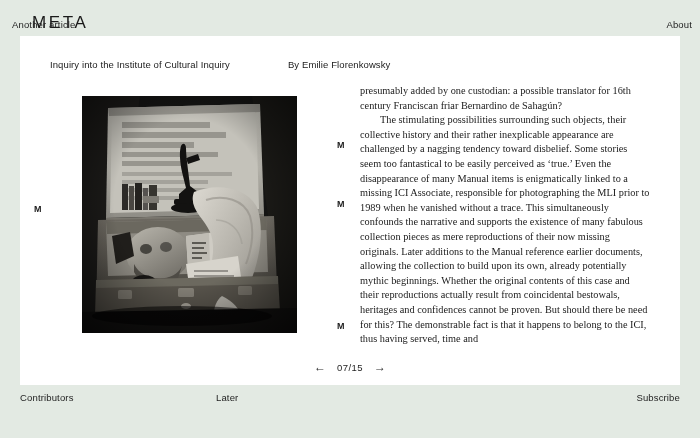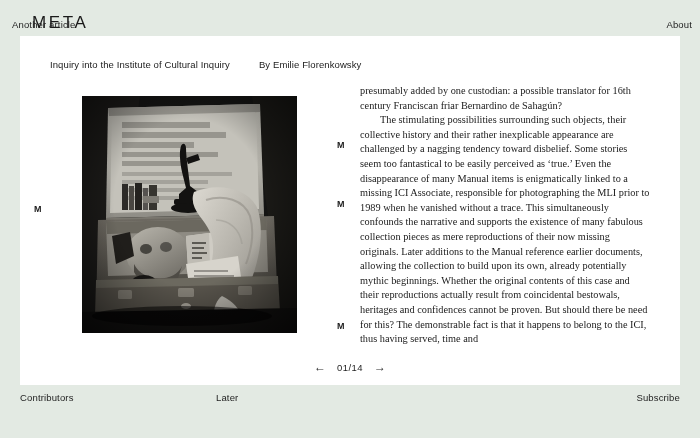--- a/index.html
+++ b/index.html
@@ -56,20 +56,21 @@
     width: 660px; height: 349px;
     background: #ffffff;
   }
 
   
   .article-head {
     position: absolute;
     left: 30px; top: 23px;
     display: flex;
     align-items: baseline;
+    gap: 29px;
   }
   .article-title {
     font-size: 9.5px;
     color: #1b1b1b;
     letter-spacing: .1px;
   }
   .article-byline {
     font-size: 9.5px;
     color: #1b1b1b;
     letter-spacing: .1px;
@@ -312,21 +313,21 @@
     <span class="side-marker m3">M</span>
   </div>
 
   <div class="textcol">
     <p>presumably added by one custodian: a possible translator for 16th century Franciscan friar Bernardino de Sahagún?</p>
     <p class="indent">The stimulating possibilities surrounding such objects, their collective history and their rather inexplicable appearance are challenged by a nagging tendency toward disbelief. Some stories seem too fantastical to be easily perceived as ‘true.’ Even the disappearance of many Manual items is enigmatically linked to a missing ICI Associate, responsible for photographing the MLI prior to 1989 when he vanished without a trace. This simultaneously confounds the narrative and supports the existence of many fabulous collection pieces as mere reproductions of their now missing originals. Later additions to the Manual reference earlier documents, allowing the collection to build upon its own, already potentially mythic beginnings. Whether the original contents of this case and their reproductions actually result from coincidental bestowals, heritages and confidences cannot be proven. But should there be need for this? The demonstrable fact is that it happens to belong to the ICI, thus having served, time and</p>
   </div>
 
   <div class="pager">
     <span class="pager-arrow">←</span>
-    <span class="pager-count">01/14</span>
+    <span class="pager-count">07/15</span>
     <span class="pager-arrow">→</span>
   </div>
 
 </div>
 
 <div class="footer">
   <span class="f1">Contributors</span>
   <span class="f2">Later</span>
   <span class="f3">Imprint</span>
   <span class="f4">Subscribe</span>

